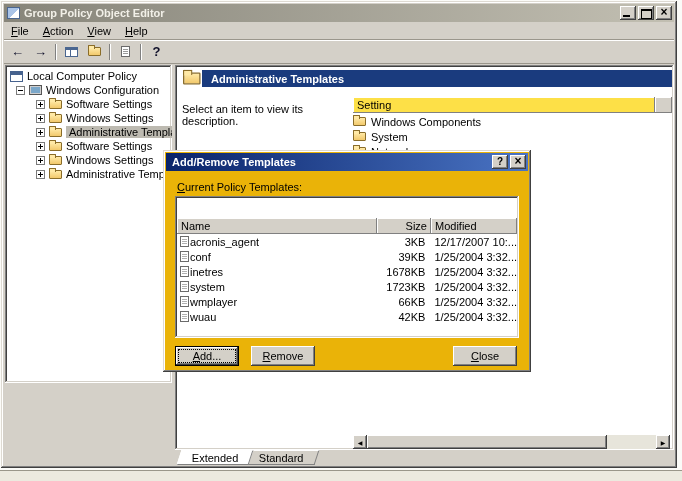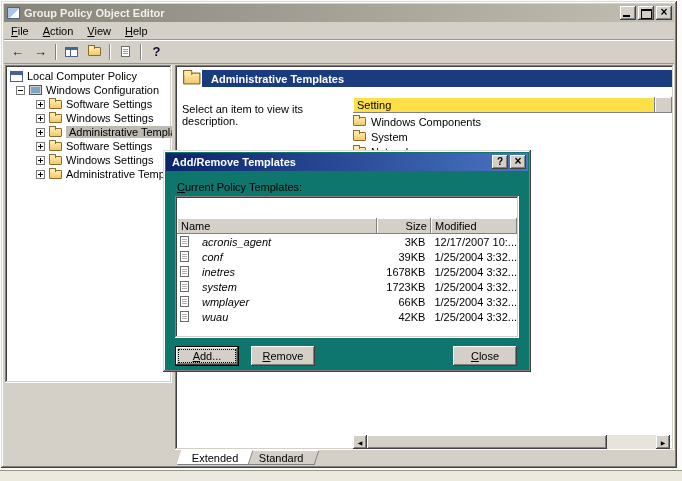--- a/index.html
+++ b/index.html
@@ -78,33 +78,33 @@
            box-shadow:inset -1px -1px #404040,inset 1px 1px #fff,inset -2px -2px #808080,inset 2px 2px #d4d0c8;}
 
   
   .tabs-row{position:absolute;left:174px;top:449px;width:499px;height:16px;background:#d4d0c8;display:flex;padding-left:4px;}
   .tab{height:15px;padding:1px 12px 0 12px;transform:skewX(-18deg);border:1px solid #808080;border-top-color:#fff;border-left-color:#fff;
        background:#d4d0c8;margin-right:-5px;display:flex;align-items:center;}
   .tab.active{background:#fff;position:relative;z-index:2;}
   .tab > span{display:inline-block;transform:skewX(18deg);}
 
   
-  .dialog{position:absolute;left:163px;top:150px;width:368px;height:222px;z-index:10;background:#0f766e;
+  .dialog{position:absolute;left:163px;top:150px;width:368px;height:222px;z-index:10;background:#eab308;
           box-shadow:inset -1px -1px #404040,inset 1px 1px #dedad2,inset -2px -2px #808080,inset 2px 2px #fff;}
   .dlg-titlebar{position:absolute;left:3px;top:3px;right:3px;height:18px;display:flex;align-items:center;padding:0 2px 0 6px;
                 background:linear-gradient(90deg,#0a246a,#4a74c4);}
   .dlg-title{color:#fff;font-weight:bold;flex:1;}
   .dlg-label{position:absolute;left:14px;top:31px;}
   .dlg-list{position:absolute;left:12px;top:46px;width:344px;height:142px;padding:2px;overflow:hidden;
             background:#fff;box-shadow:inset -1px -1px #fff,inset 1px 1px #808080,inset -2px -2px #d4d0c8,inset 2px 2px #404040;}
   .dlg-cols{display:flex;height:16px;margin-top:20px;}
   .col-h{background:#d4d0c8;box-shadow:inset -1px -1px #808080,inset 1px 1px #fff;display:flex;align-items:center;padding:0 4px;}
   .col-name{width:200px;} .col-size{width:54px;justify-content:flex-end;} .col-mod{flex:1;}
   .dlg-row{display:flex;height:15px;align-items:center;}
-  .cell-name{width:200px;display:flex;align-items:center;gap:13px;padding-left:3px;font-style:italic;}
+  .cell-name{width:200px;display:flex;align-items:center;gap:1px;padding-left:3px;}
   .cell-size{width:54px;text-align:right;padding-right:4px;}
   .cell-mod{flex:1;padding-left:5px;white-space:nowrap;}
   .doc-icon{width:9px;height:11px;border:1px solid #6b6b6b;background:#fff;position:relative;flex:none;}
   .doc-icon::before{content:"";position:absolute;left:1px;top:2px;right:1px;height:1px;background:#b0b0b0;box-shadow:0 2px #b0b0b0,0 4px #b0b0b0;}
   .dlg-btn{position:absolute;top:196px;width:64px;height:20px;display:flex;align-items:center;justify-content:center;
            background:#d4d0c8;box-shadow:inset -1px -1px #404040,inset 1px 1px #fff,inset -2px -2px #808080,inset 2px 2px #d4d0c8;}
   .btn-add{left:12px;border:1px solid #000;outline:1px dotted #000;outline-offset:-4px;}
   .btn-remove{left:88px;}
   .btn-close{right:14px;}
 </style>

